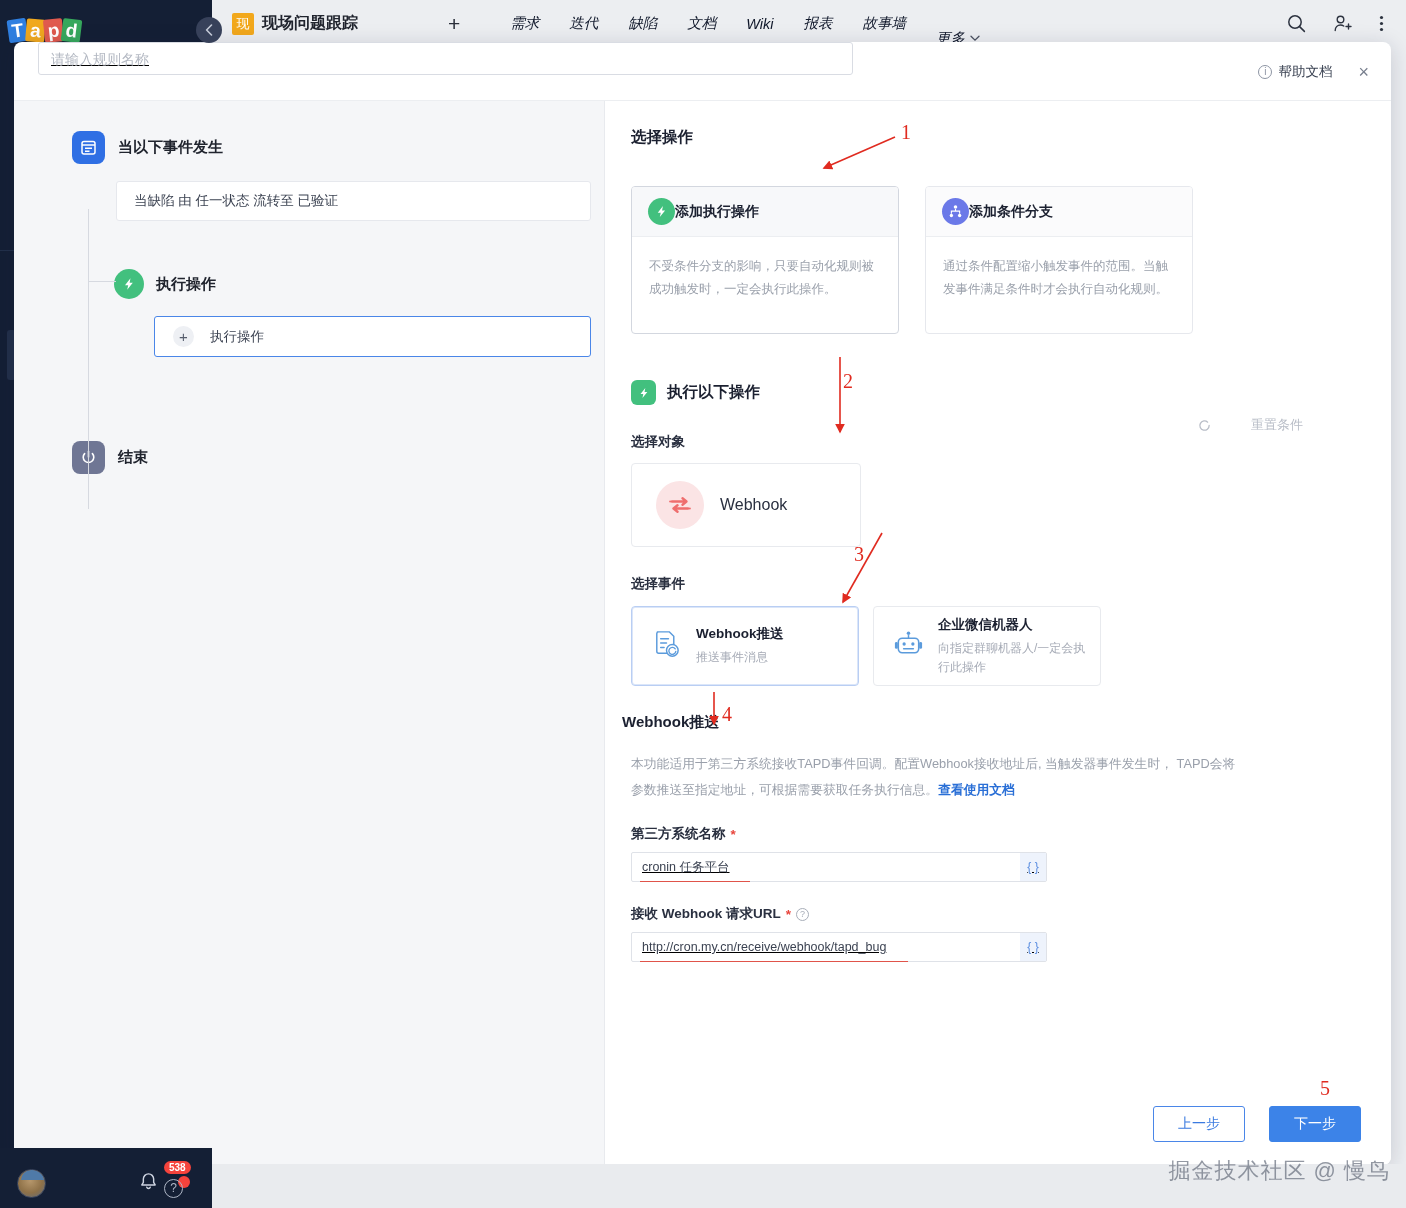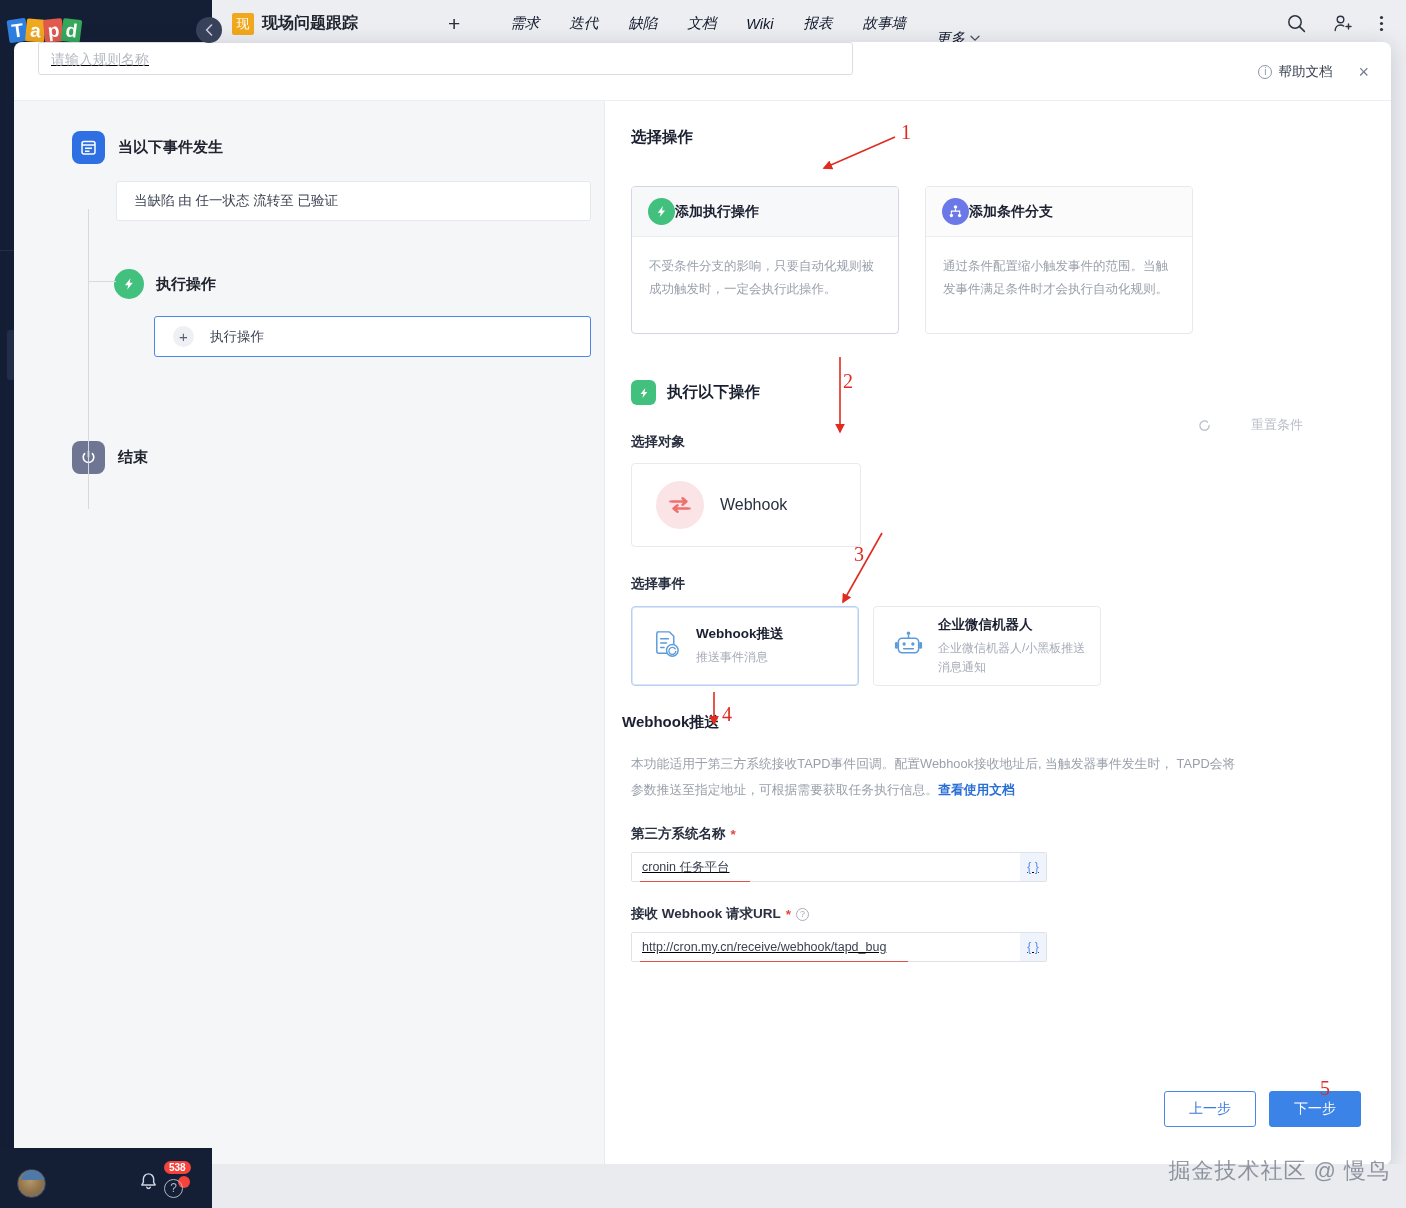--- a/index.html
+++ b/index.html
@@ -265,21 +265,21 @@
     cursor: pointer;
   }
   .cb-box {
     width: 13px; height: 13px; border: 1px solid #c4c8d1; border-radius: 2px;
     background: #fff;
   }
   .cb-label { font-size: 13px; color: #3c4352; }
 
   
   .footer {
-    position: absolute; right: 30px; bottom: 38px; display: flex; gap: 13px;
+    position: absolute; right: 30px; bottom: 23px; display: flex; gap: 24px;
   }
   .btn {
     width: 92px; height: 36px; border-radius: 3px; font-size: 14px;
     display: flex; align-items: center; justify-content: center;
     cursor: pointer; font-family: inherit;
   }
   .btn-prev { background: #fff; border: 1px solid #4a86e8; color: #3a7ae0; }
   .btn-next { background: #3c83e8; border: 1px solid #3c83e8; color: #fff; }
 
   
@@ -546,21 +546,21 @@
                 <rect x="6.5" y="10.5" width="21" height="15" rx="4" stroke="#5b9bdc" stroke-width="1.6" fill="none"></rect>
                 <rect x="3" y="14.5" width="3" height="7" rx="1.5" fill="#5b9bdc"></rect>
                 <rect x="28" y="14.5" width="3" height="7" rx="1.5" fill="#5b9bdc"></rect>
                 <circle cx="12.5" cy="16.5" r="1.7" fill="#5b9bdc"></circle>
                 <circle cx="21.5" cy="16.5" r="1.7" fill="#5b9bdc"></circle>
                 <line x1="12" y1="21.3" x2="22" y2="21.3" stroke="#5b9bdc" stroke-width="1.6" stroke-linecap="round"></line>
               </svg>
             </span>
             <span>
               <div class="evt-name">企业微信机器人</div>
-              <div class="evt-desc">企业微信机器人/小黑板推送消息通知</div>
+              <div class="evt-desc">向指定群聊机器人/一定会执行此操作</div>
             </span>
           </div>
         </div>
 
         <div class="wh-title">Webhook推送</div>
 
         <div class="wh-desc">
           <span>本功能适用于第三方系统接收TAPD事件回调。配置Webhook接收地址后, 当触发器事件发生时，</span>
           <span>TAPD会将参数推送至指定地址，可根据需要获取任务执行信息。</span><a>查看使用文档</a>
         </div>

